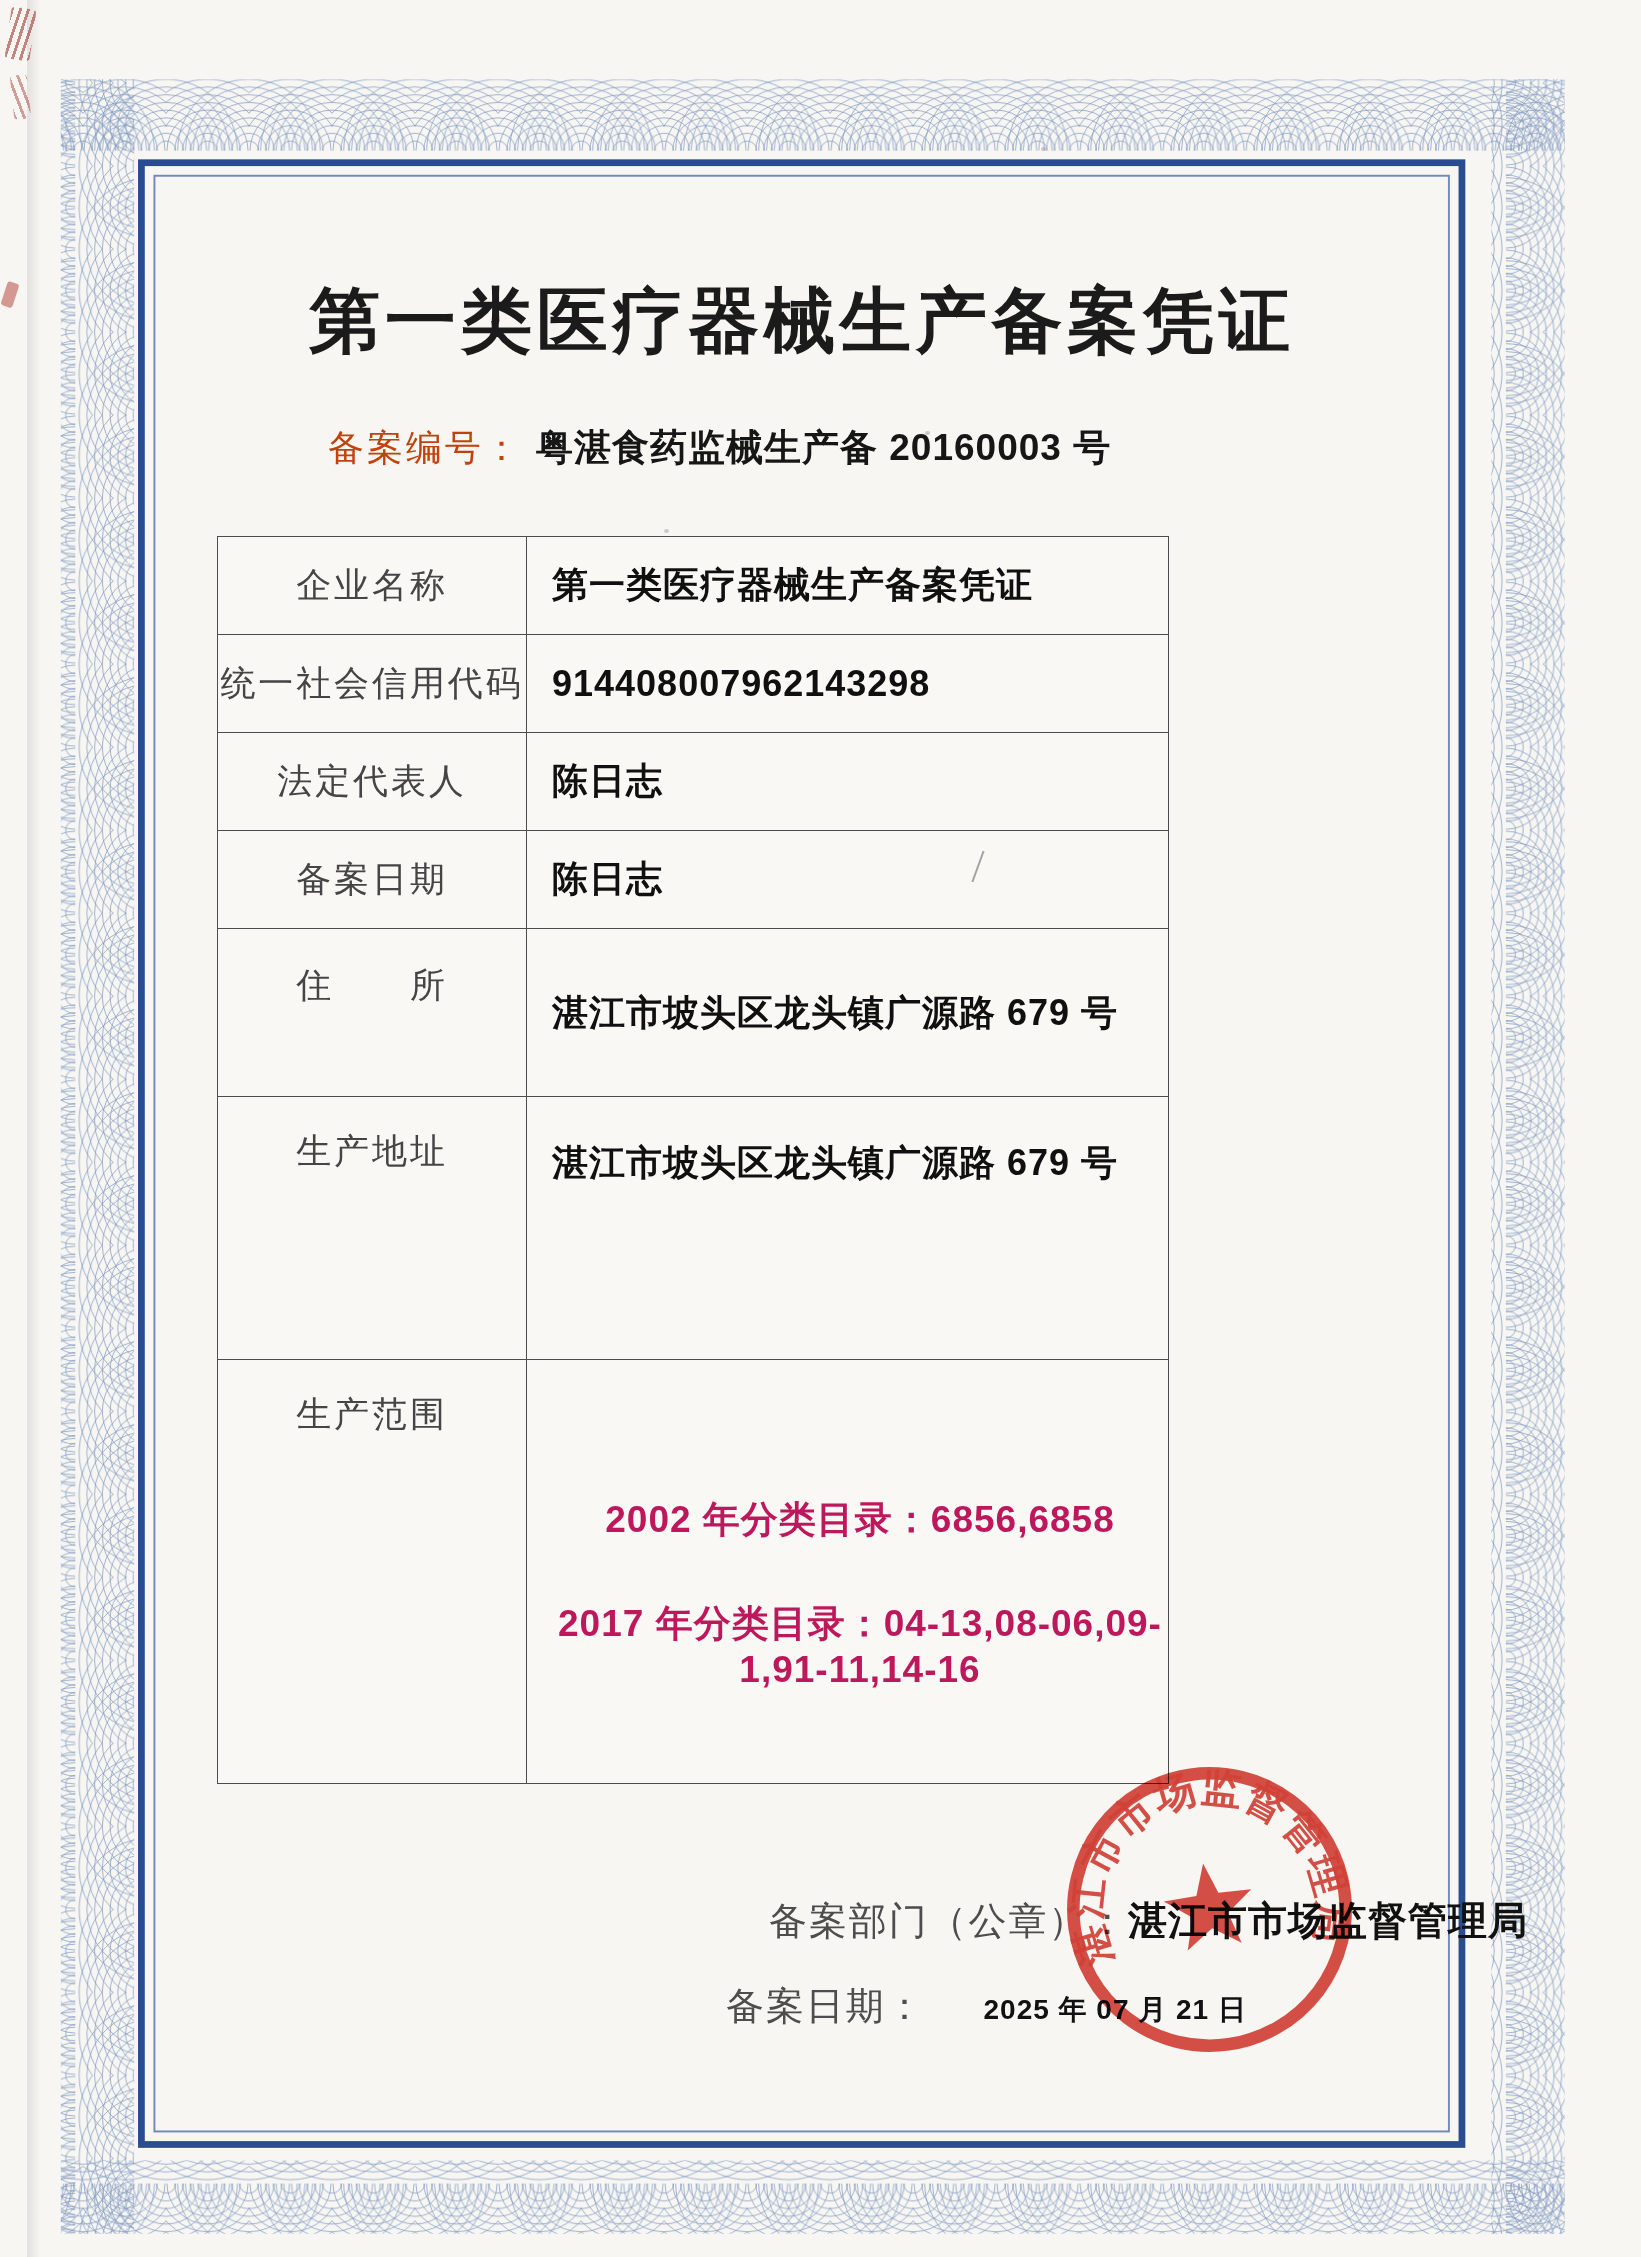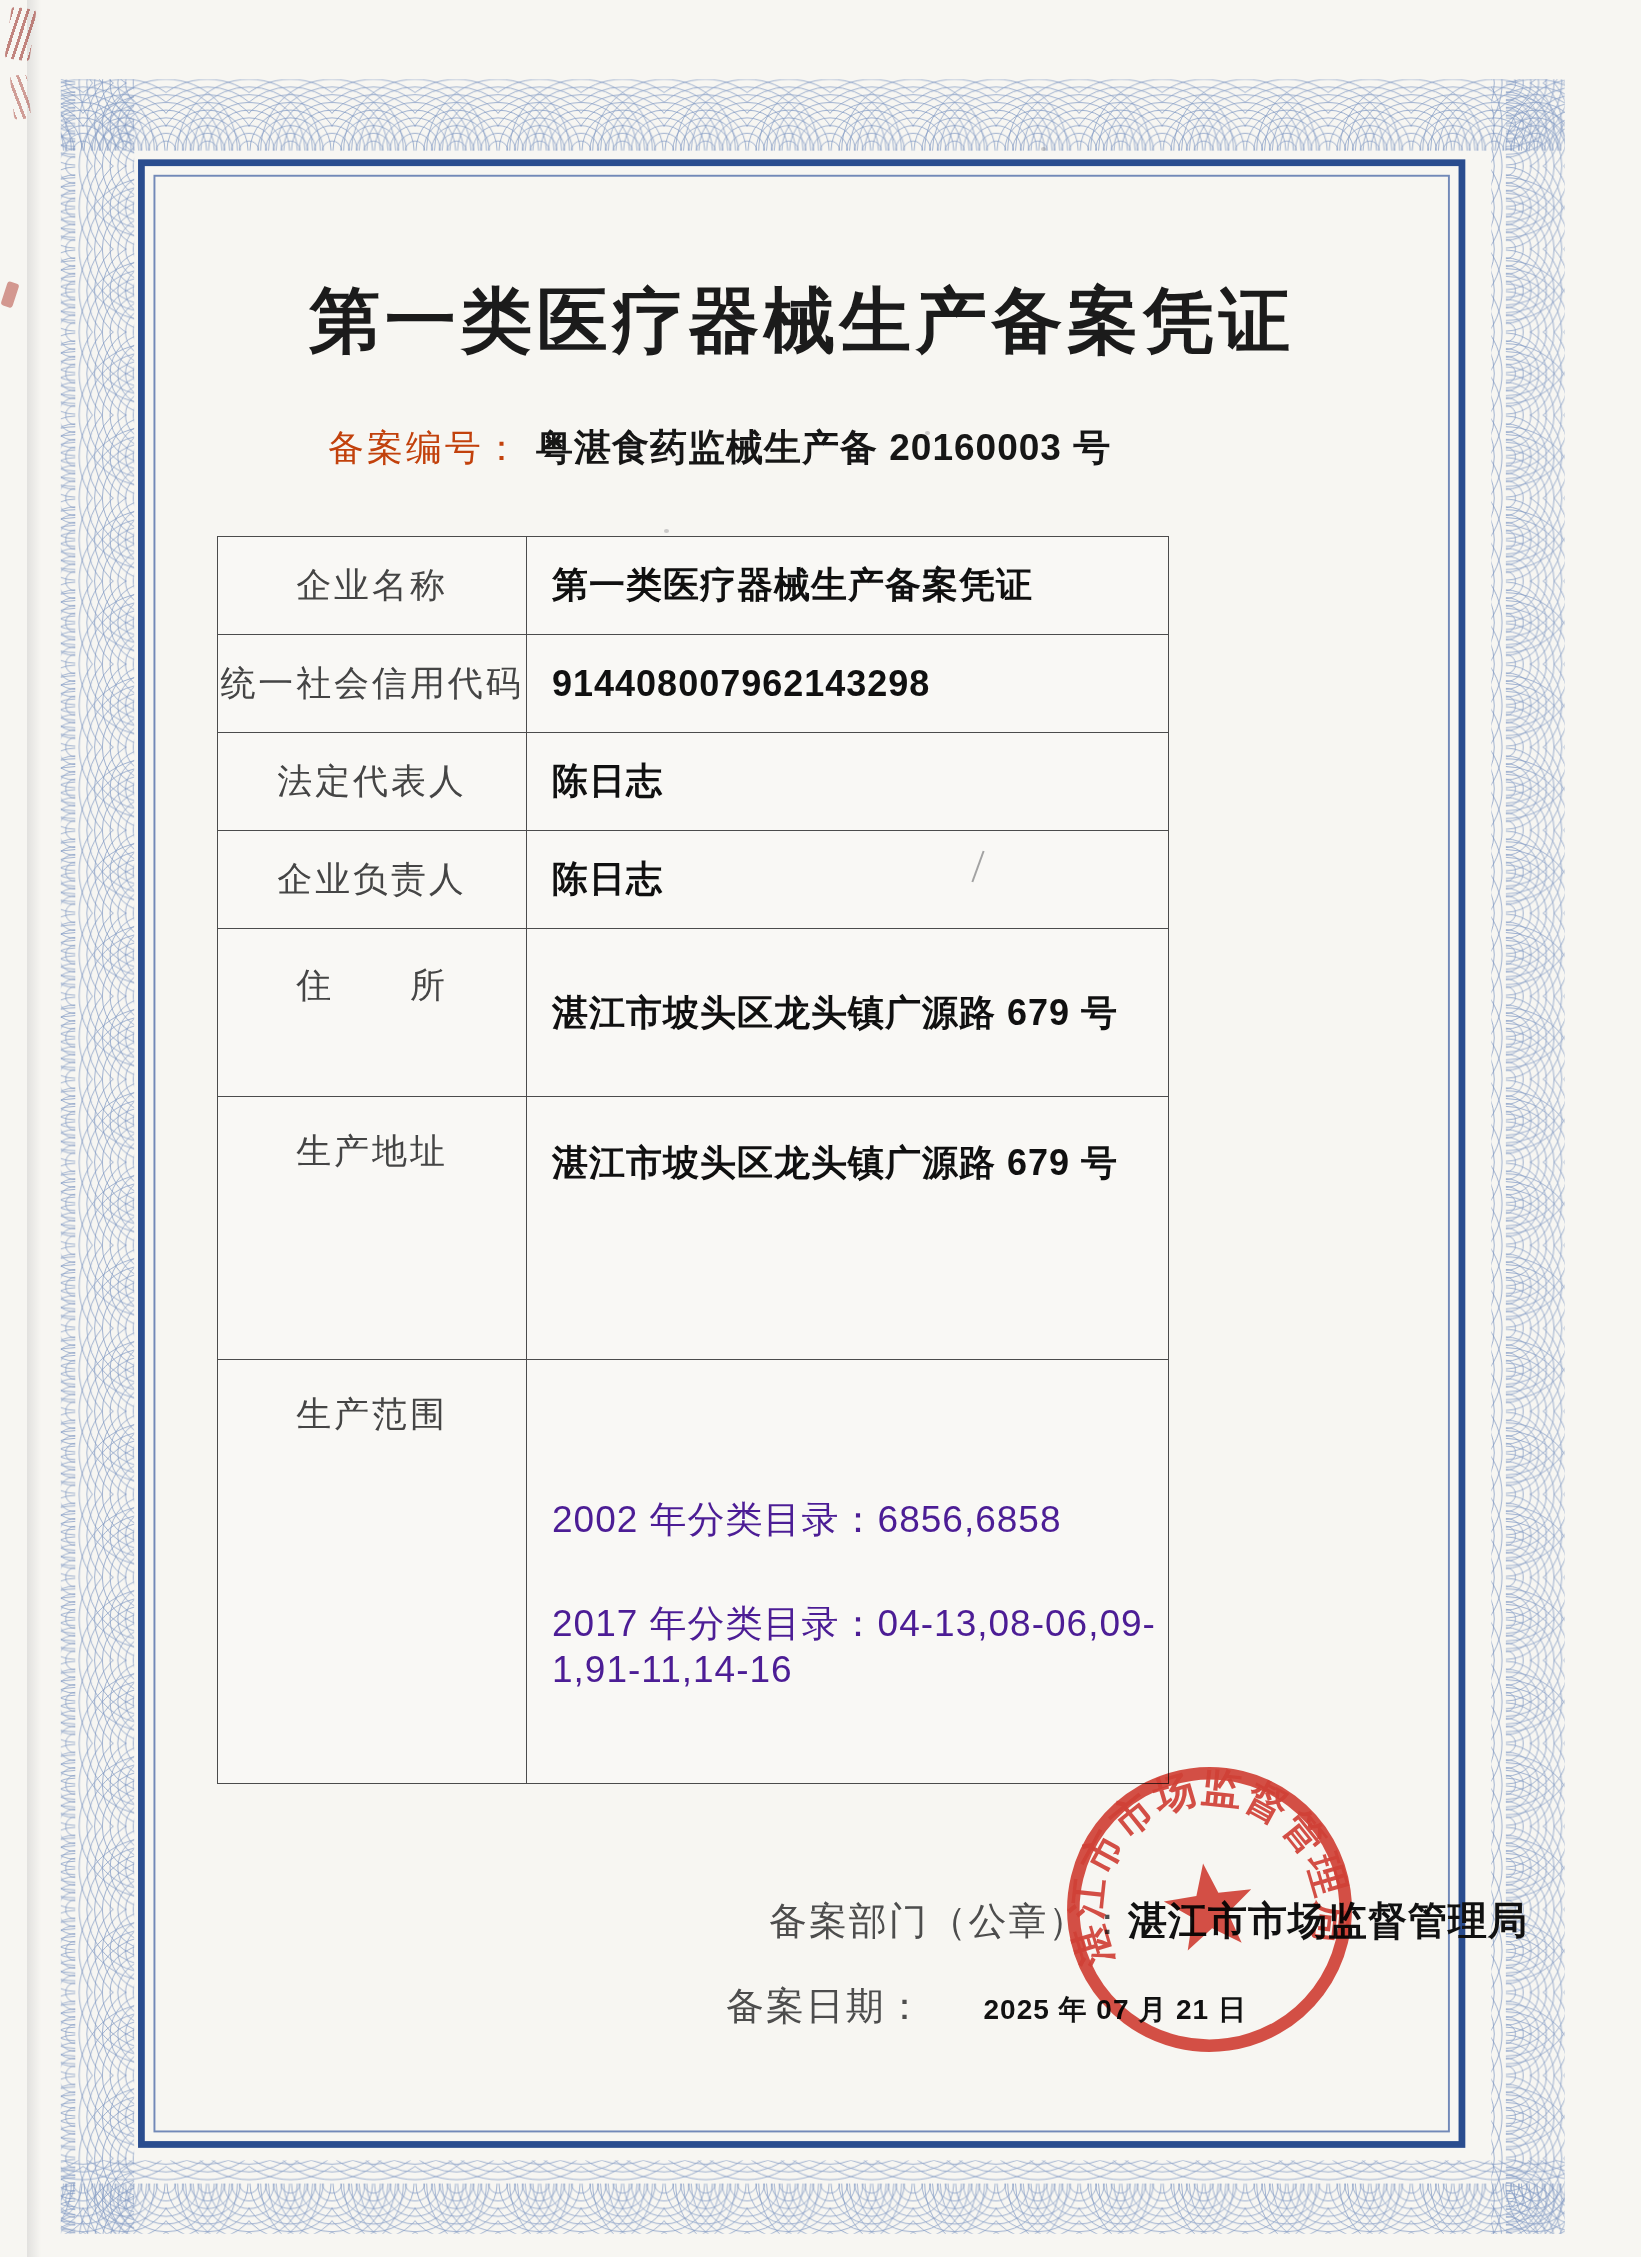--- a/index.html
+++ b/index.html
@@ -76,21 +76,21 @@
   .row-tall{height:168px;}
   .row-taller{height:263px;}
   .row-scope{height:423px;}
   .row-tall .tlabel{align-items:flex-start;padding-top:33px;}
   .row-tall .tvalue{align-items:flex-start;padding-top:60px;}
   .row-taller .tlabel{align-items:flex-start;padding-top:31px;}
   .row-taller .tvalue{align-items:flex-start;padding-top:42px;}
   .row-scope .tlabel{align-items:flex-start;padding-top:31px;}
   .scope-values{
     flex:1;padding-left:25px;box-sizing:border-box;
-    font-size:37px;font-weight:400;color:#4c1d95;letter-spacing:1px;
+    font-size:37px;font-weight:700;color:#be185d;letter-spacing:1px;text-align:center;
   }
   .scope-line-1{margin-top:135px;}
   .scope-line-2{margin-top:54px;}
 
   .footer-dept{position:absolute;left:769px;top:1894px;white-space:nowrap;}
   .footer-date{position:absolute;left:726px;top:1981px;white-space:nowrap;}
   .footer-lbl{
     font-family:"Liberation Serif", serif;
     font-size:38px;color:#4d4d4d;letter-spacing:1.9px;
   }
@@ -262,21 +262,21 @@
     </div>
     <div class="trow row-h2">
       <div class="tlabel">统一社会信用代码</div>
       <div class="tvalue">914408007962143298</div>
     </div>
     <div class="trow row-h2">
       <div class="tlabel">法定代表人</div>
       <div class="tvalue">陈日志</div>
     </div>
     <div class="trow row-h1">
-      <div class="tlabel">企业负责人</div>
+      <div class="tlabel">备案日期</div>
       <div class="tvalue">陈日志</div>
     </div>
     <div class="trow row-tall">
       <div class="tlabel">住　　所</div>
       <div class="tvalue">湛江市坡头区龙头镇广源路 679 号</div>
     </div>
     <div class="trow row-taller">
       <div class="tlabel">生产地址</div>
       <div class="tvalue">湛江市坡头区龙头镇广源路 679 号</div>
     </div>

